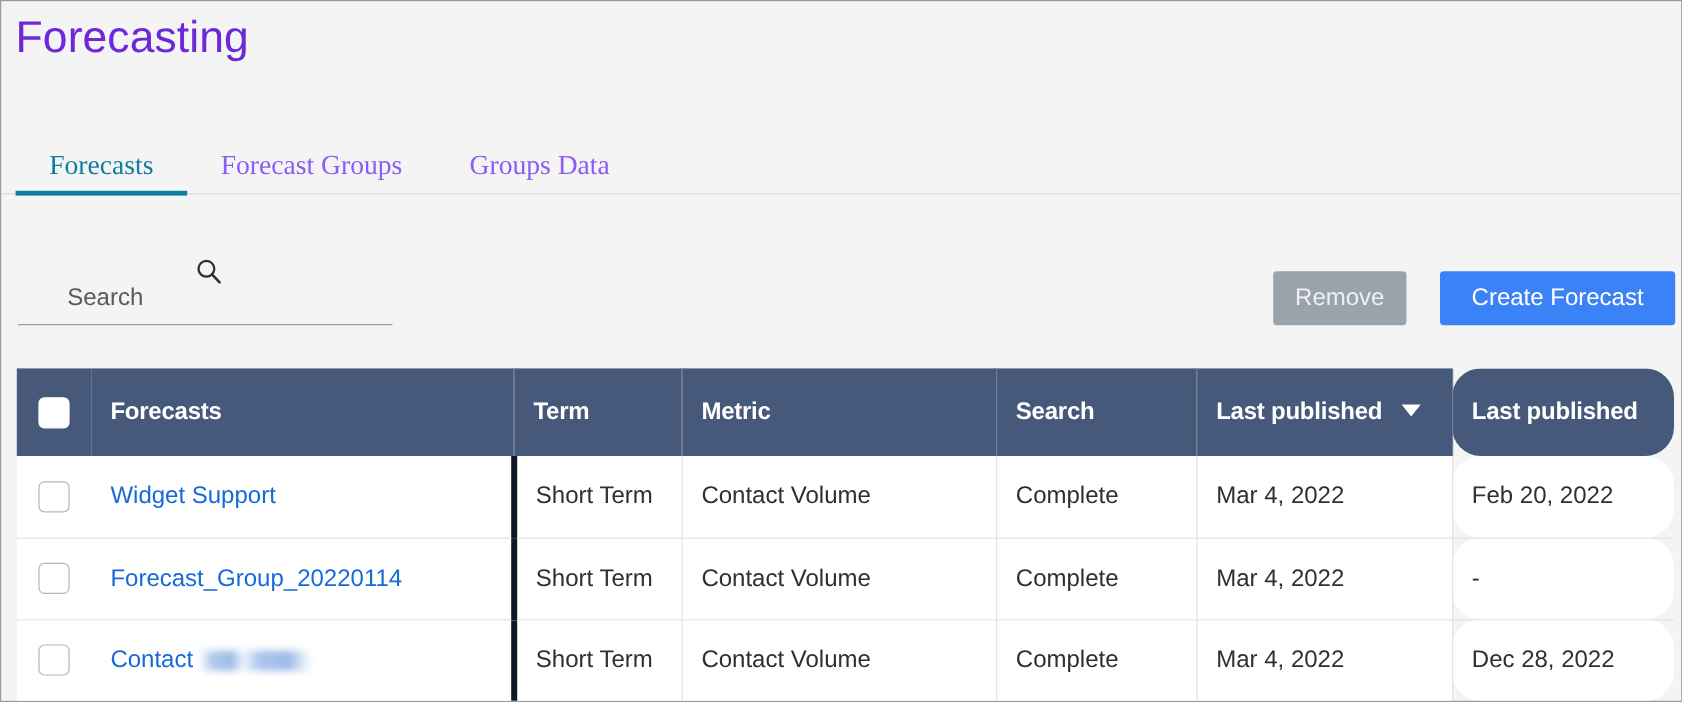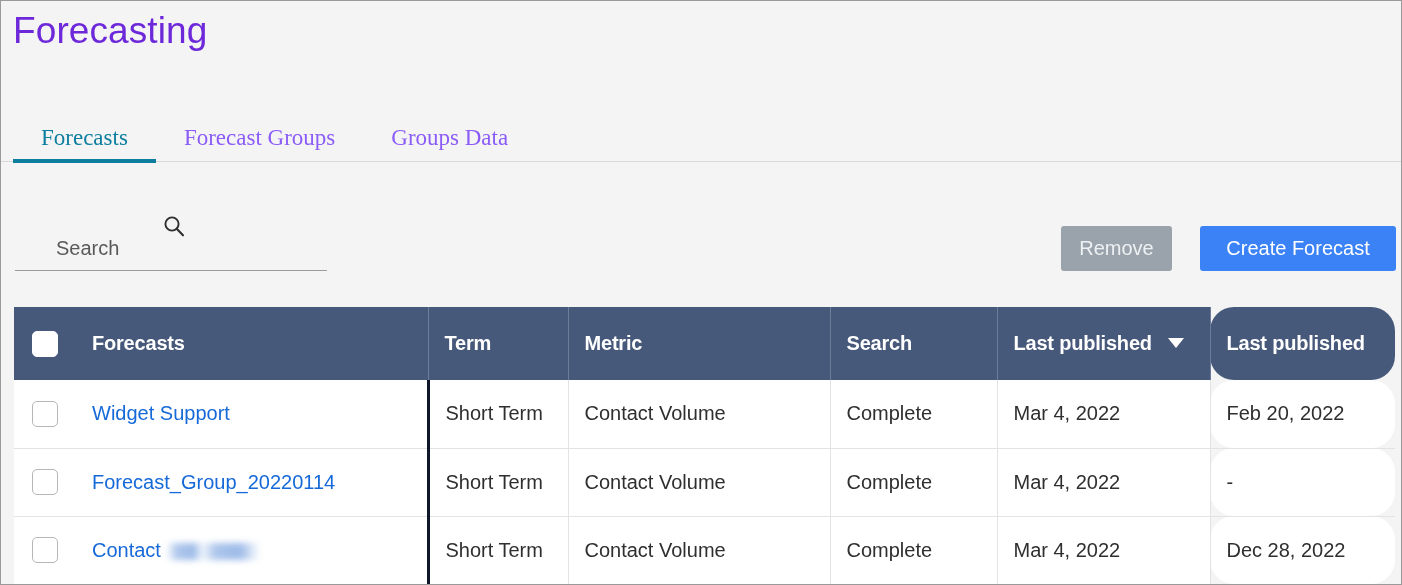--- a/index.html
+++ b/index.html
@@ -197,21 +197,21 @@
     box-sizing: border-box;
     vertical-align: middle;
     white-space: nowrap;
   }
   .table tbody td:last-child { border-right: 0; }
   .table tbody td.col-check {
     padding-left: 0;
     text-align: center;
     border-right: 0;
   }
-  .table tbody td.col-name { border-right: 3px solid #0f172a; }
+  .table tbody td.col-name { border-right: 5px solid #0f172a; }
 
   .col-check { width: 62px; }
   .col-name  { width: 352px; }
   .col-type  { width: 140px; }
   .col-metric{ width: 262px; }
   .col-status{ width: 167px; }
   .col-computed { width: 213px; }
   .col-published { width: 185px; border-radius: 24px; }
 
   .row-link {

